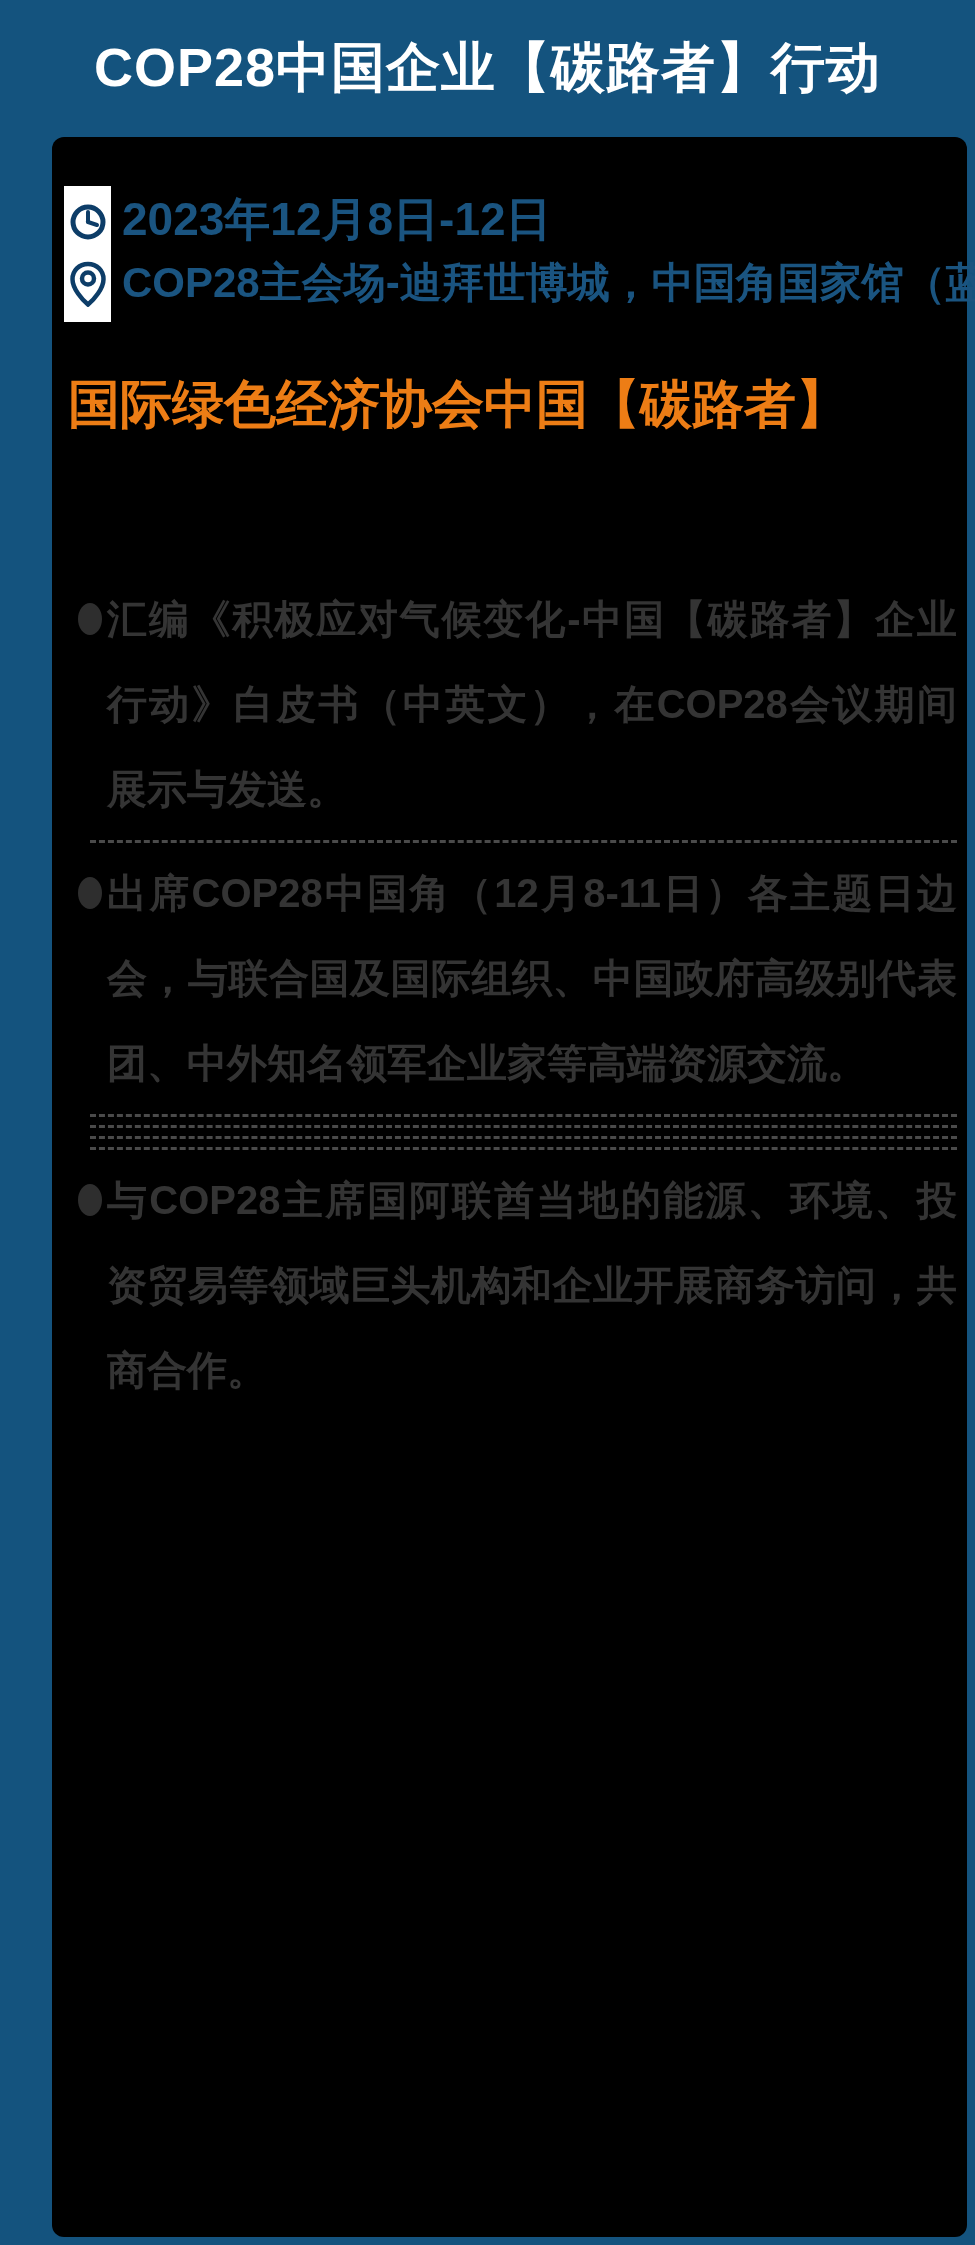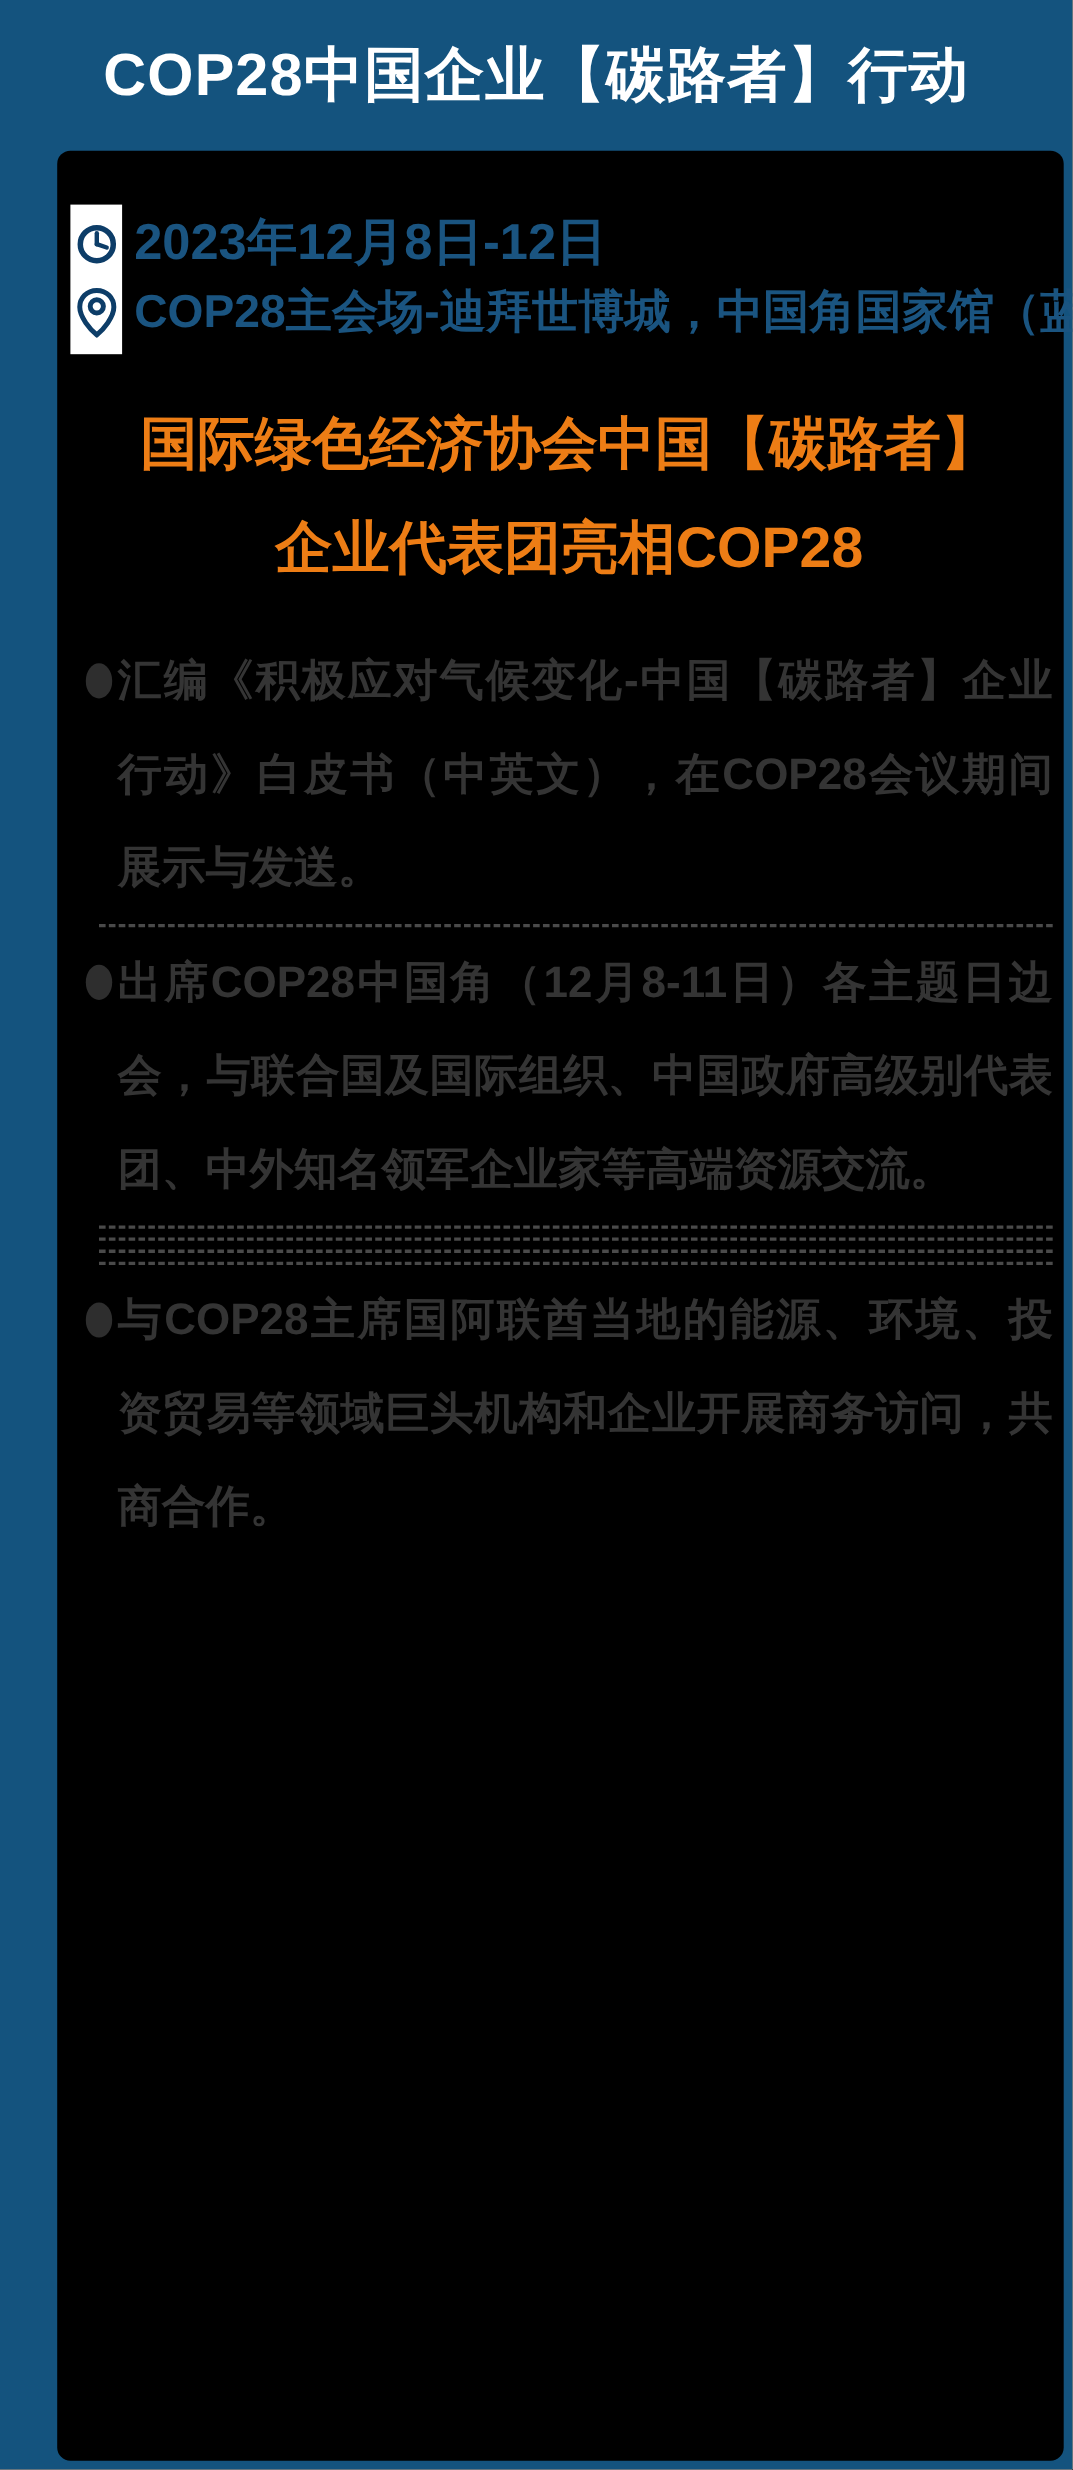--- a/index.html
+++ b/index.html
@@ -15,21 +15,21 @@
   .panel{position:absolute;left:8px;right:8px;top:137px;bottom:8px;background:#000000;border-radius:12px;margin-left:44px;}
 
   
   .icon-chip{position:absolute;left:12px;top:49px;width:47px;height:136px;background:#FFFFFF;
              display:flex;flex-direction:column;align-items:center;justify-content:space-around;padding:6px 0;box-sizing:border-box;}
   .meta-line{position:absolute;left:70px;color:#1A5480;font-weight:bold;white-space:nowrap;}
   .meta-date{top:53px;font-size:46px;line-height:58px;}
   .meta-location{top:118px;font-size:42px;line-height:56px;}
 
   
-  .headline{position:absolute;left:16px;right:0;top:220px;text-align:center;
+  .headline{position:absolute;left:16px;right:0;top:220px;text-align:left;
             color:#ED7D15;font-size:52px;font-weight:bold;line-height:94px;}
 
   
   .bullets{position:absolute;left:26px;right:10px;top:440px;}
   .bullet-item{position:relative;padding-left:29px;color:#343434;font-size:40px;font-weight:bold;
                line-height:85px;text-align:justify;text-justify:inter-ideograph;}
   .bullet-dot{position:absolute;left:0;top:26px;width:24px;height:32px;border-radius:50%;background:#2E2E2E;}
   .dash-sep{border:0;border-top:3px dashed #4A4A4A;margin:8px 0 8px 12px;}
 </style>
 </head>
@@ -53,21 +53,20 @@
         <path d="M20 3 C11 3 4.5 9.8 4.5 18.2 C4.5 27.5 14 38.5 20 43.5 C26 38.5 35.5 27.5 35.5 18.2 C35.5 9.8 29 3 20 3 Z" fill="none" stroke="#0D3D68" stroke-width="4.5"></path>
         <circle cx="20" cy="17.5" r="6" fill="none" stroke="#0D3D68" stroke-width="4.5"></circle>
       </svg>
     </div>
 
     <div class="meta-line meta-date">2023年12月8日-12日</div>
     <div class="meta-line meta-location">COP28主会场-迪拜世博城，中国角国家馆（蓝区）</div>
 
     <div class="headline">
       <div>国际绿色经济协会中国【碳路者】</div>
-      <div>企业代表团亮相COP28</div>
     </div>
 
     <div class="bullets">
       <div class="bullet-item">
         <span class="bullet-dot"></span>
         <span>汇编《积极应对气候变化-中国【碳路者】企业行动》白皮书（中英文），在COP28会议期间展示与发送。</span>
       </div>
     <div class="dash-sep"></div>
       <div class="bullet-item">
         <span class="bullet-dot"></span>

